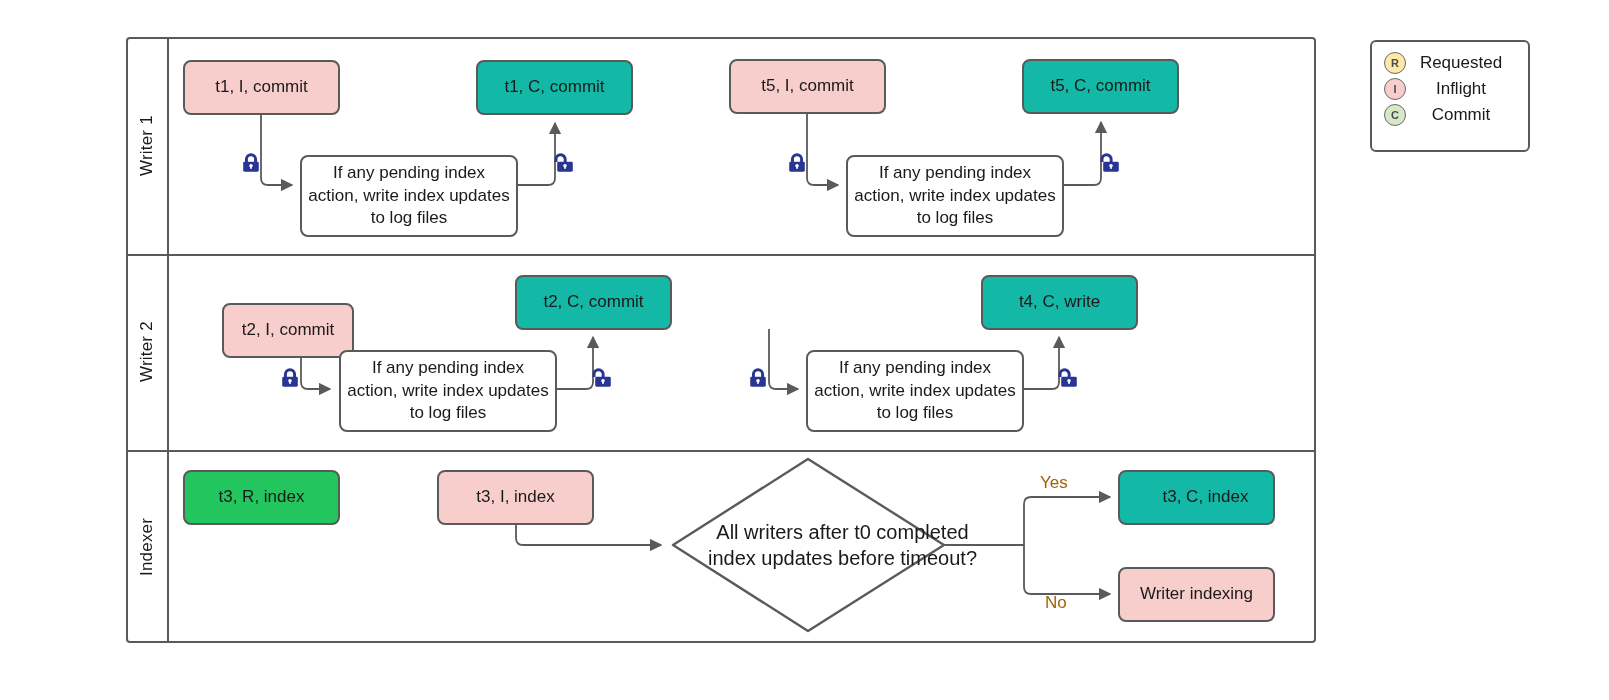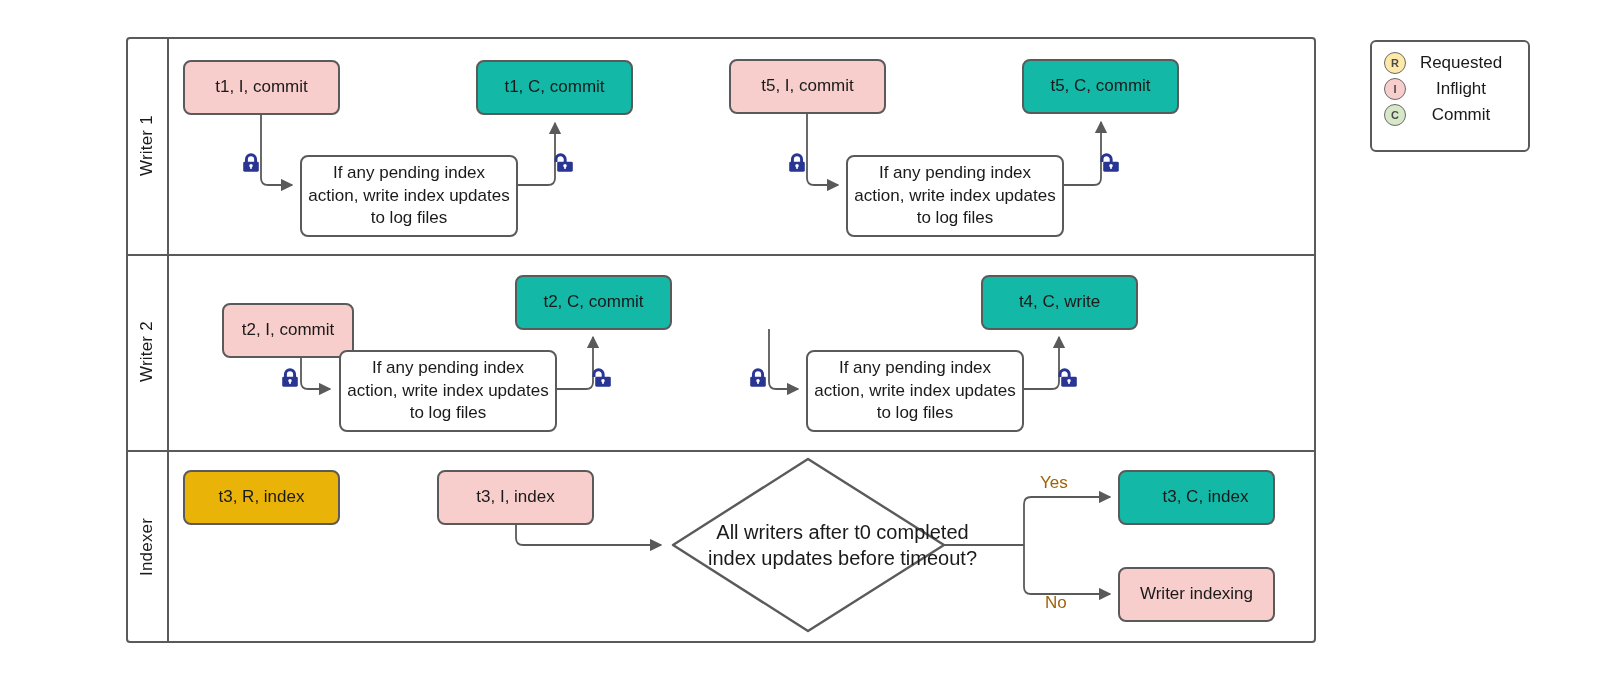--- a/index.html
+++ b/index.html
@@ -68,21 +68,21 @@
     align-items: center;
     justify-content: center;
     text-align: center;
     font-size: 17px;
     line-height: 1.32;
     color: #1a1a1a;
     padding: 2px 6px;
   }
   .node.pink   { background: #f8cecc; }
   .node.green  { background: #14b8a6; }
-  .node.yellow { background: #eab308; }
+  .node.yellow { background: #22c55e; }
   .node.white  { background: #ffffff; }
   .node .nodetext { display: block; }
 
   
   .diamond-wrap {
     position: absolute;
   }
   .diamond-text {
     position: absolute;
     left: 0; top: 0;

